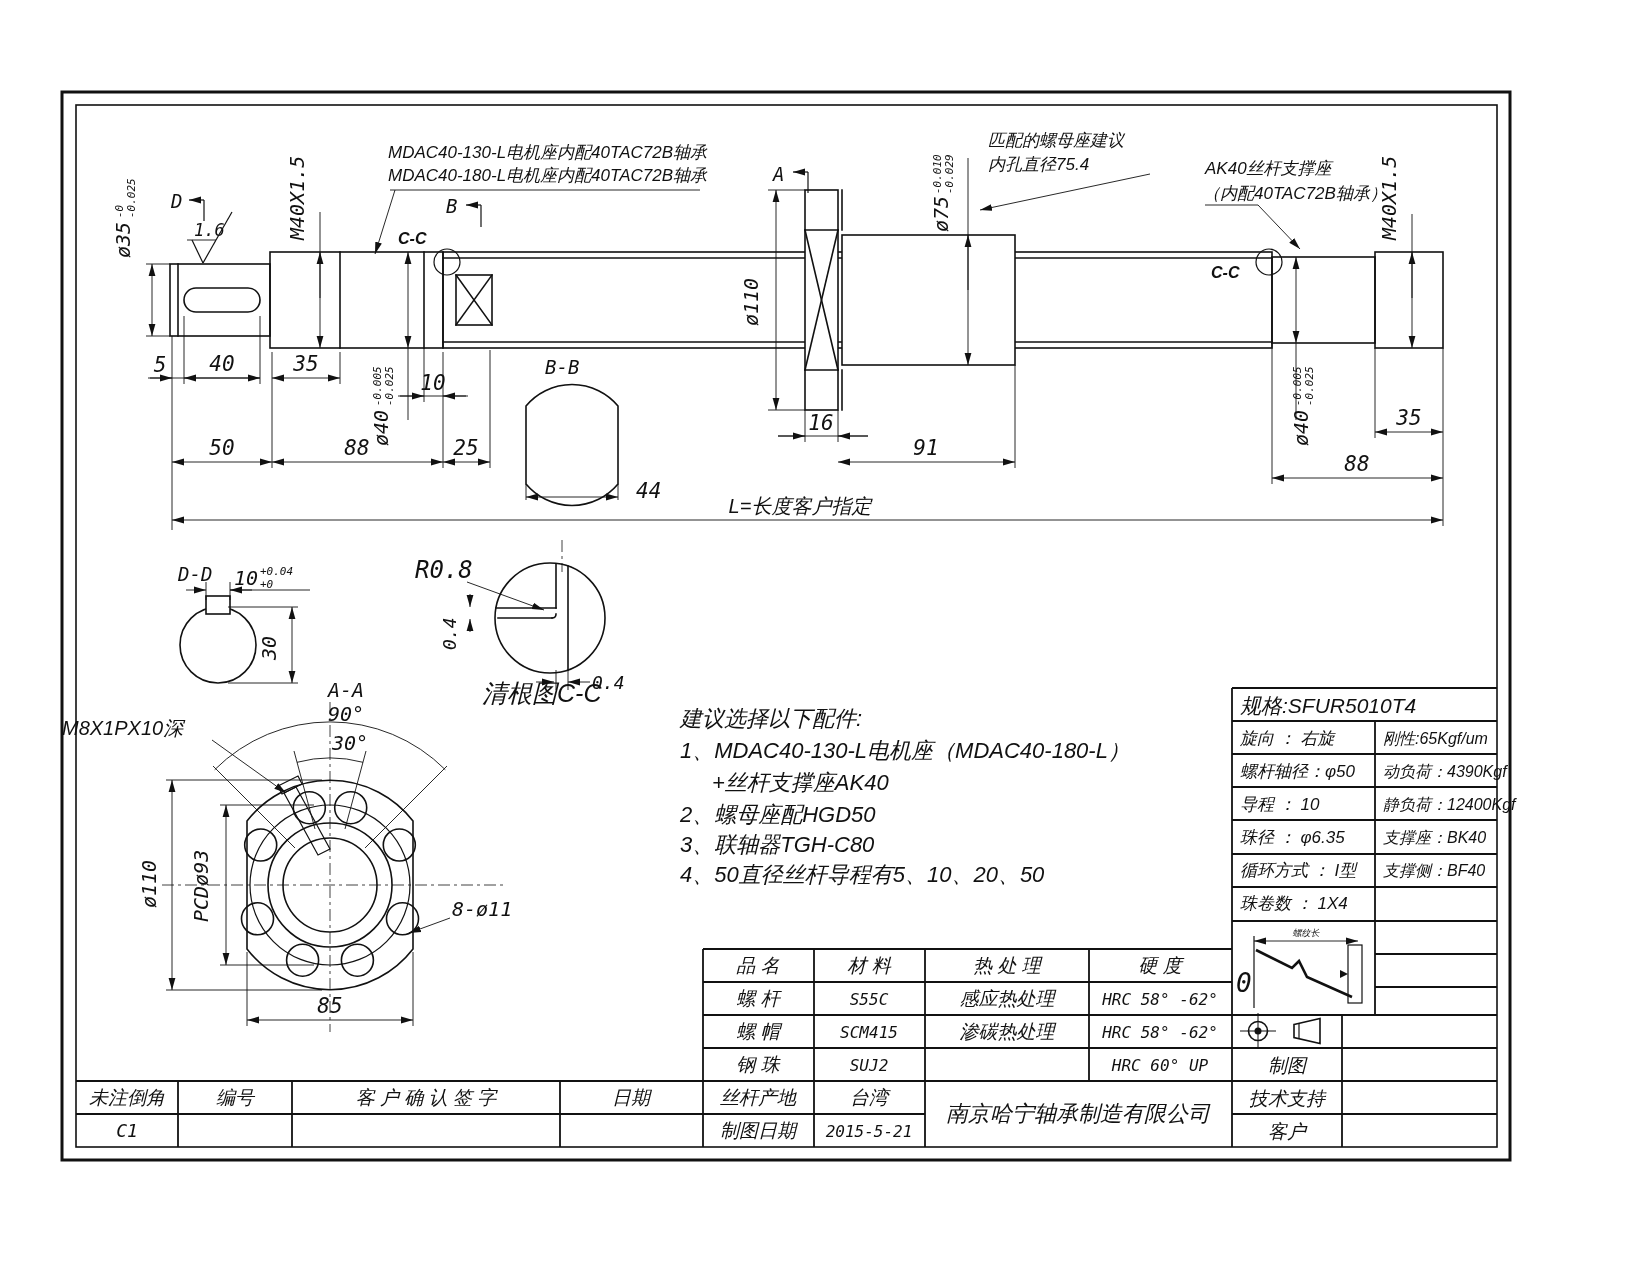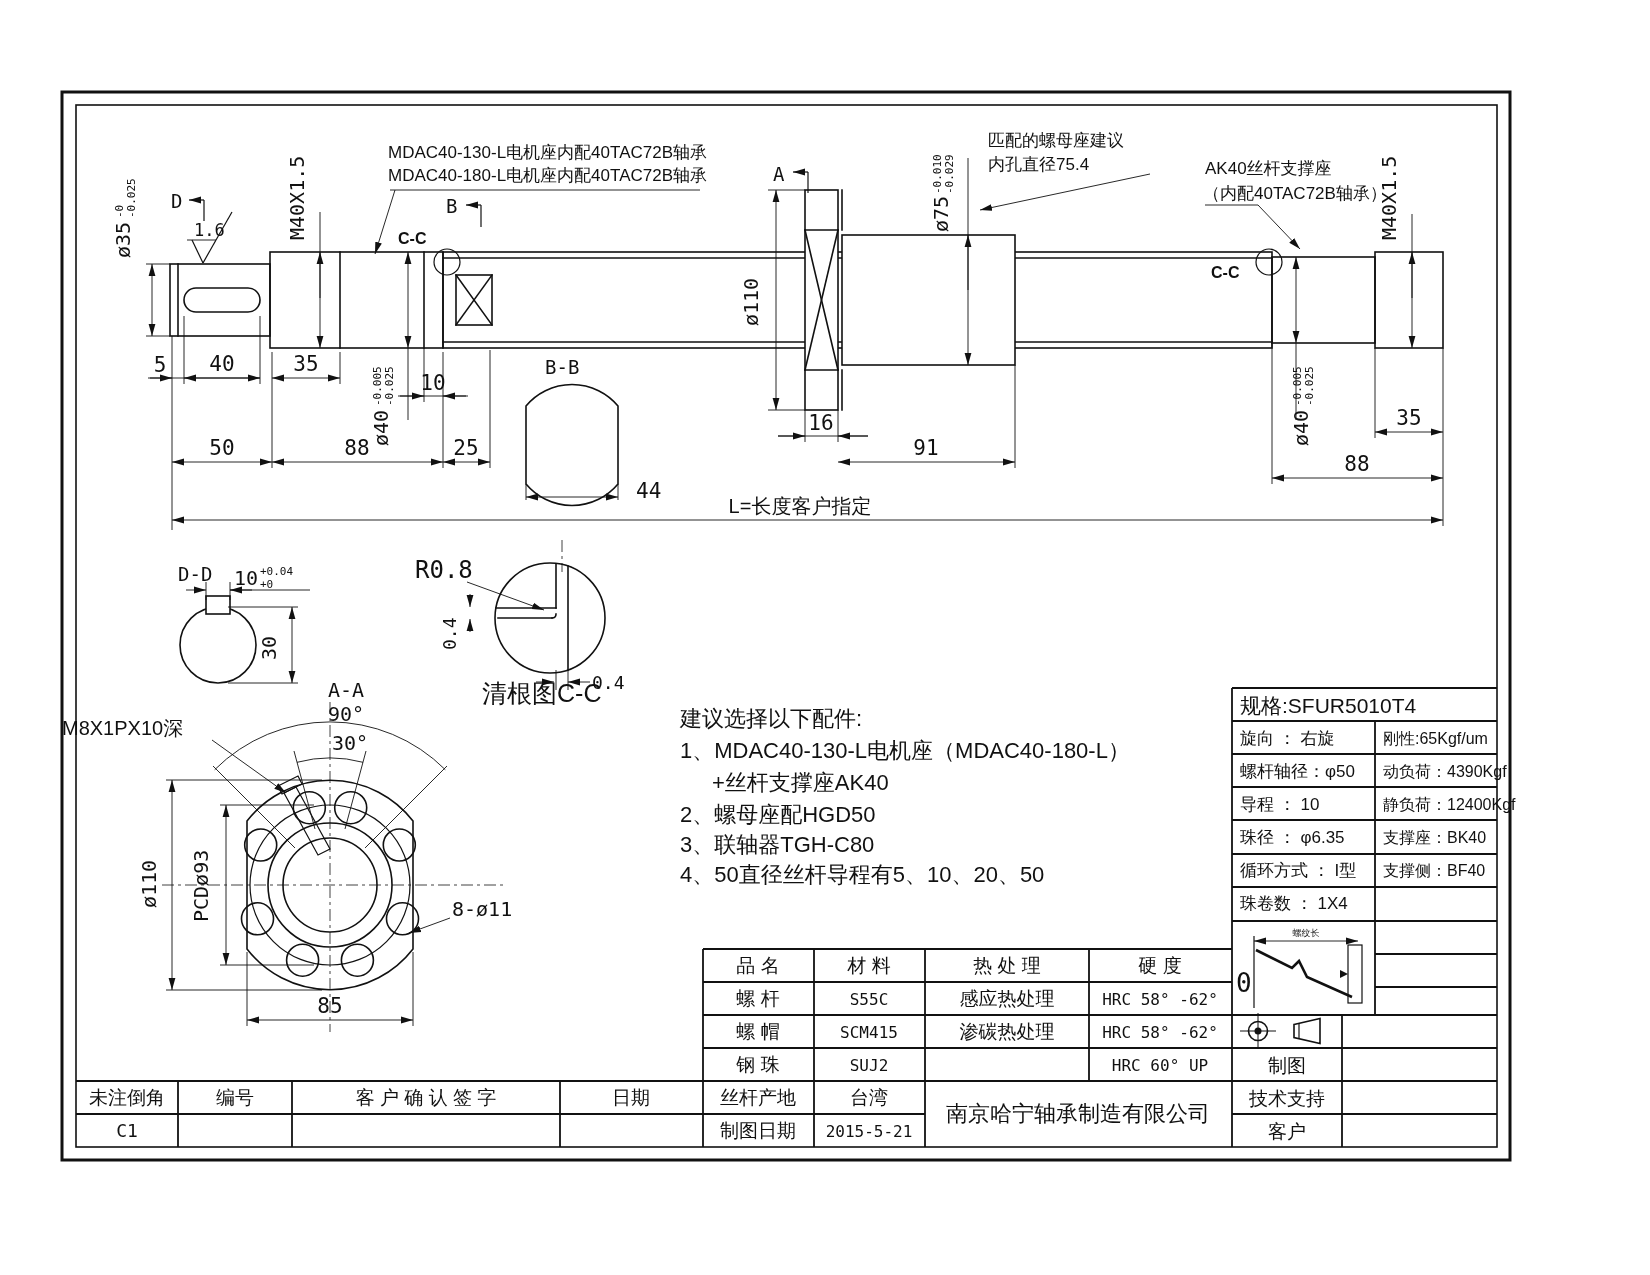--- a/index.html
+++ b/index.html
@@ -1,16 +1,16 @@
 <!DOCTYPE html>
 <html><head>
 <meta charset="utf-8">
 <style>
   html,body{margin:0;padding:0;background:#fff;}
-  #stage{width:1474px;height:1275px;background:#ffffff;position:relative;}
+  #stage{width:1474px;height:1275px;background:#ffffff;position:relative;font-style:italic;}
   svg text{font-family:"Liberation Sans","DejaVu Sans",sans-serif;fill:#111;}
   svg .mono{font-family:"DejaVu Sans Mono","Liberation Mono",monospace;}
   .dm{font-size:21px;}
   .dm20{font-size:20px;}
   .dm18{font-size:18px;}
   .dm17{font-size:17px;}
   .dm24{font-size:24px;}
   .dm26{font-size:26px;}
   .tol{font-size:11px;}
   .cn{font-size:17px;}

